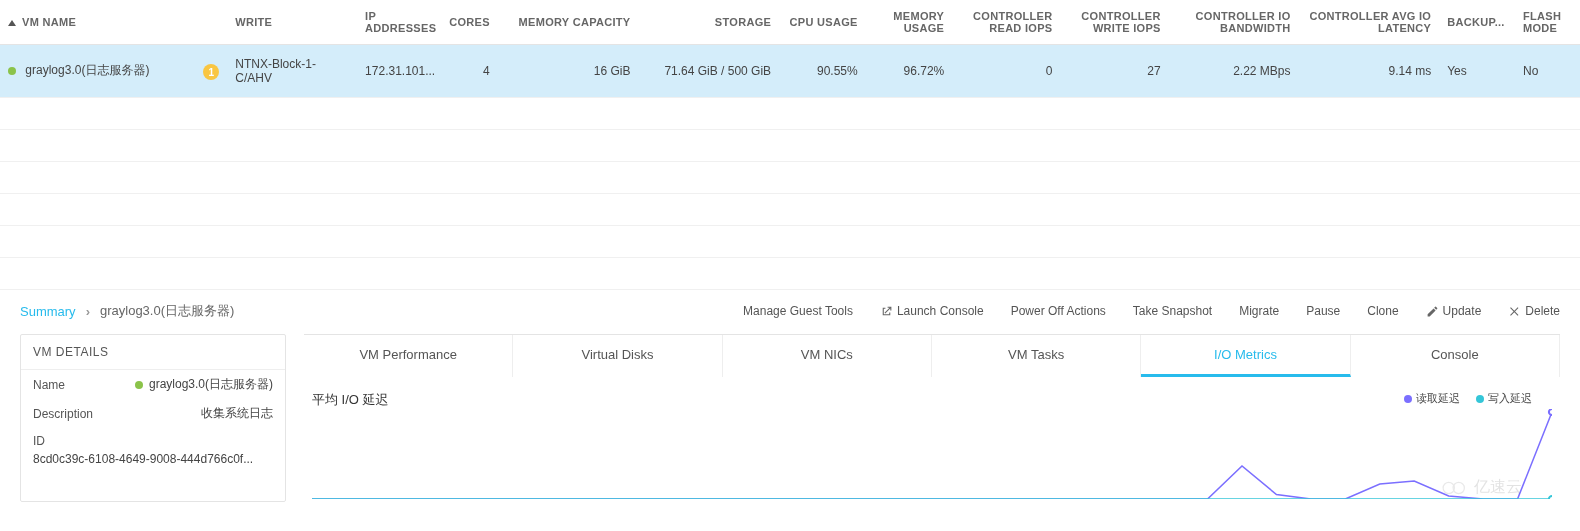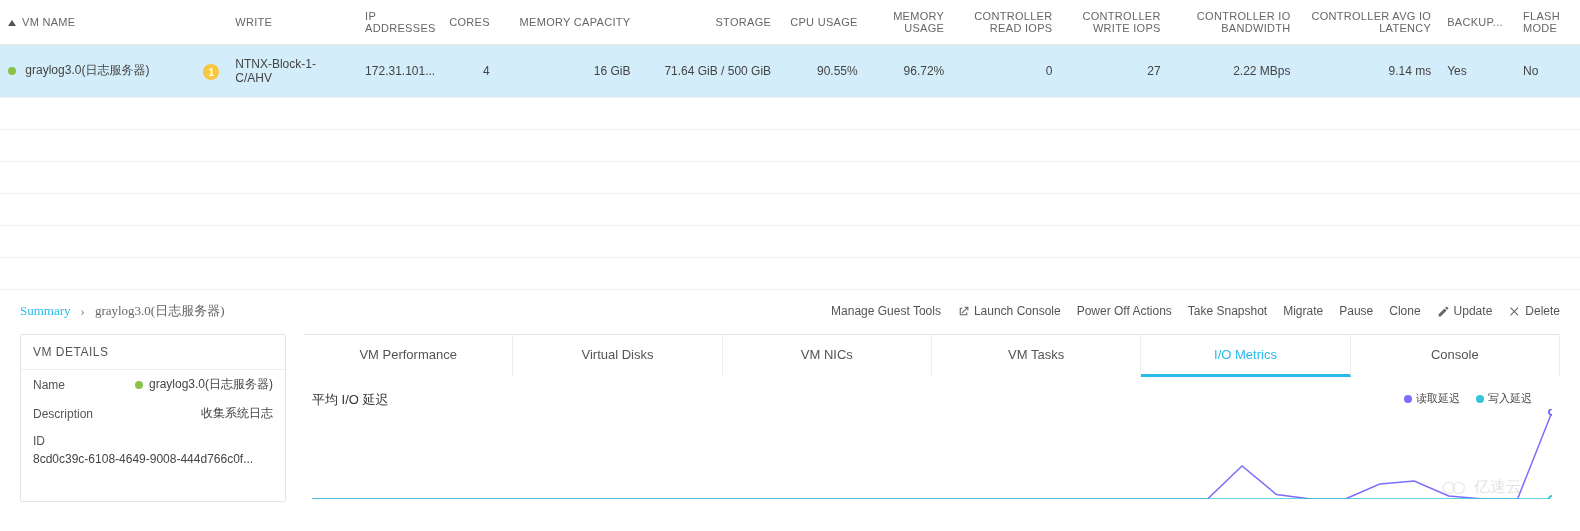--- a/index.html
+++ b/index.html
@@ -1,36 +1,36 @@
 <!DOCTYPE html>
 <html><head>
   <meta charset="utf-8">
   <style>
     * { box-sizing: border-box; margin: 0; padding: 0; }
     body { font-family: -apple-system, BlinkMacSystemFont, "Segoe UI", Arial, sans-serif; font-size: 12px; color: #4a4a4a; background: #fff; width: 1580px; }
     
     
     .vm-table { width: 100%; border-collapse: collapse; table-layout: fixed; }
-    .vm-table th { text-align: left; font-weight: 400; color: #666; font-size: 11px; padding: 10px 8px; border-bottom: 1px solid #e4e4e4; vertical-align: middle; letter-spacing: 0.3px; }
+    .vm-table th { text-align: left; font-weight: 700; color: #666; font-size: 11px; padding: 10px 8px; border-bottom: 1px solid #e4e4e4; vertical-align: middle; letter-spacing: 0.3px; }
     .vm-table th.r { text-align: right; }
     .vm-table td { padding: 12px 8px; font-size: 12px; color: #444; vertical-align: middle; border-bottom: 1px solid #f0f0f0; }
     .vm-table td.r { text-align: right; }
     .vm-table tr.selected td { background: #d4edfa; }
     .vm-table tr.empty td { height: 32px; }
     .sort-ind { display:inline-block; width:0; height:0; border-left:4px solid transparent; border-right:4px solid transparent; border-bottom:6px solid #555; margin-right:6px; vertical-align: middle; }
     .status-dot { display:inline-block; width:8px; height:8px; border-radius:50%; background:#8bc34a; margin-right:6px; vertical-align: middle; }
     .alert-badge { display:inline-flex; align-items:center; justify-content:center; width:16px; height:16px; border-radius:50%; background:#f9c642; color:#fff; font-size:10px; font-weight:bold; margin-left:6px; vertical-align:middle; }
     
     
     .detail-header { display:flex; align-items:center; padding: 12px 20px 8px 20px; }
-    .breadcrumb { display:flex; align-items:center; gap:10px; font-size:13px;font-family:Liberation Serif, serif; }
+    .breadcrumb { display:flex; align-items:center; gap:10px; font-size:13px; }
     .breadcrumb a { color:#27bbec; text-decoration:none; }
     .breadcrumb .sep { color:#999; font-weight:bold; }
     .breadcrumb .current { color:#666; }
-    .actions { margin-left:auto; display:flex; align-items:center; gap:16px; }
+    .actions { margin-left:auto; display:flex; align-items:center; gap:27px; }
     .action { color:#555; font-size:12px; cursor:pointer; display:inline-flex; align-items:center; gap:4px; }
     .action svg { width:13px; height:13px; fill:#666; }
     
     
     .lower { display:flex; padding: 6px 20px 0 20px; gap:18px; }
     .details-panel { width:266px; border:1px solid #e4e4e4; border-radius:2px; flex-shrink:0; }
     .details-panel h3 { font-size:12px; font-weight:500; color:#555; padding:10px 12px; border-bottom:1px solid #eee; letter-spacing:0.5px;}
     .detail-row { display:flex; align-items:center; padding:6px 12px; font-size:12px; }
     .detail-row .k { color:#555; }
     .detail-row .v { margin-left:auto; color:#444; text-align:right; max-width:190px; overflow:hidden; text-overflow:ellipsis; white-space:nowrap; }

